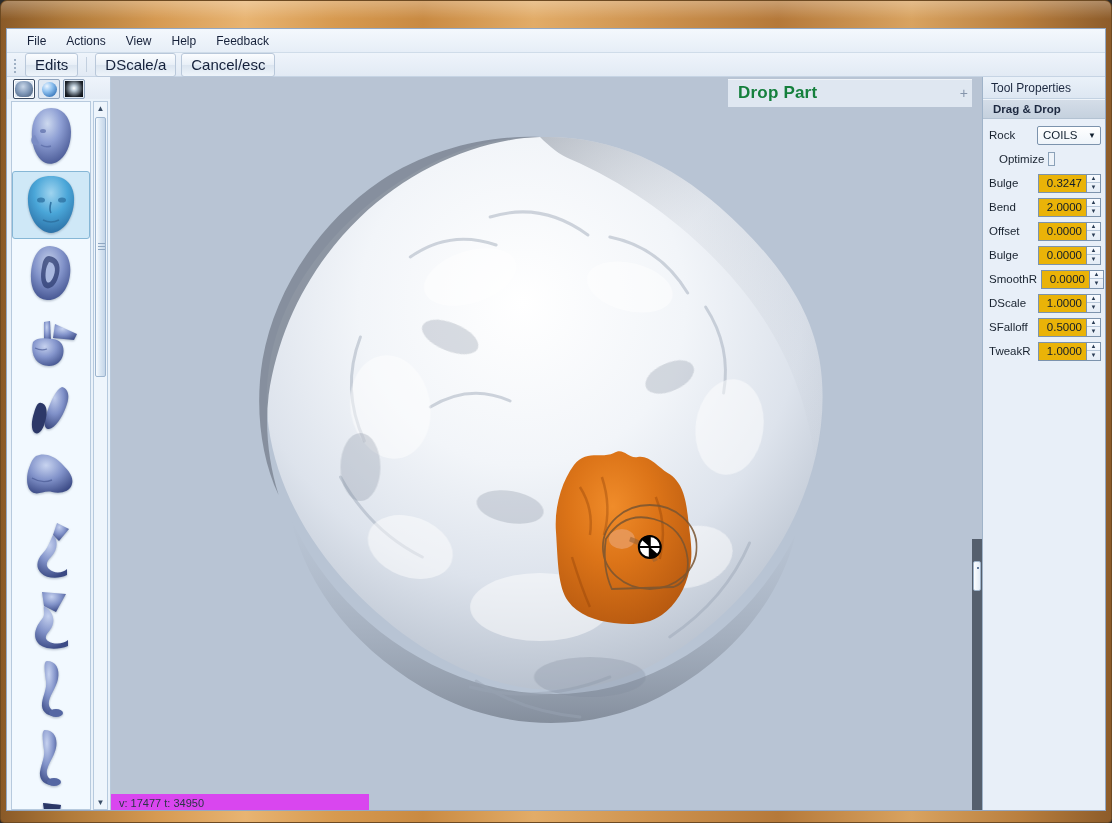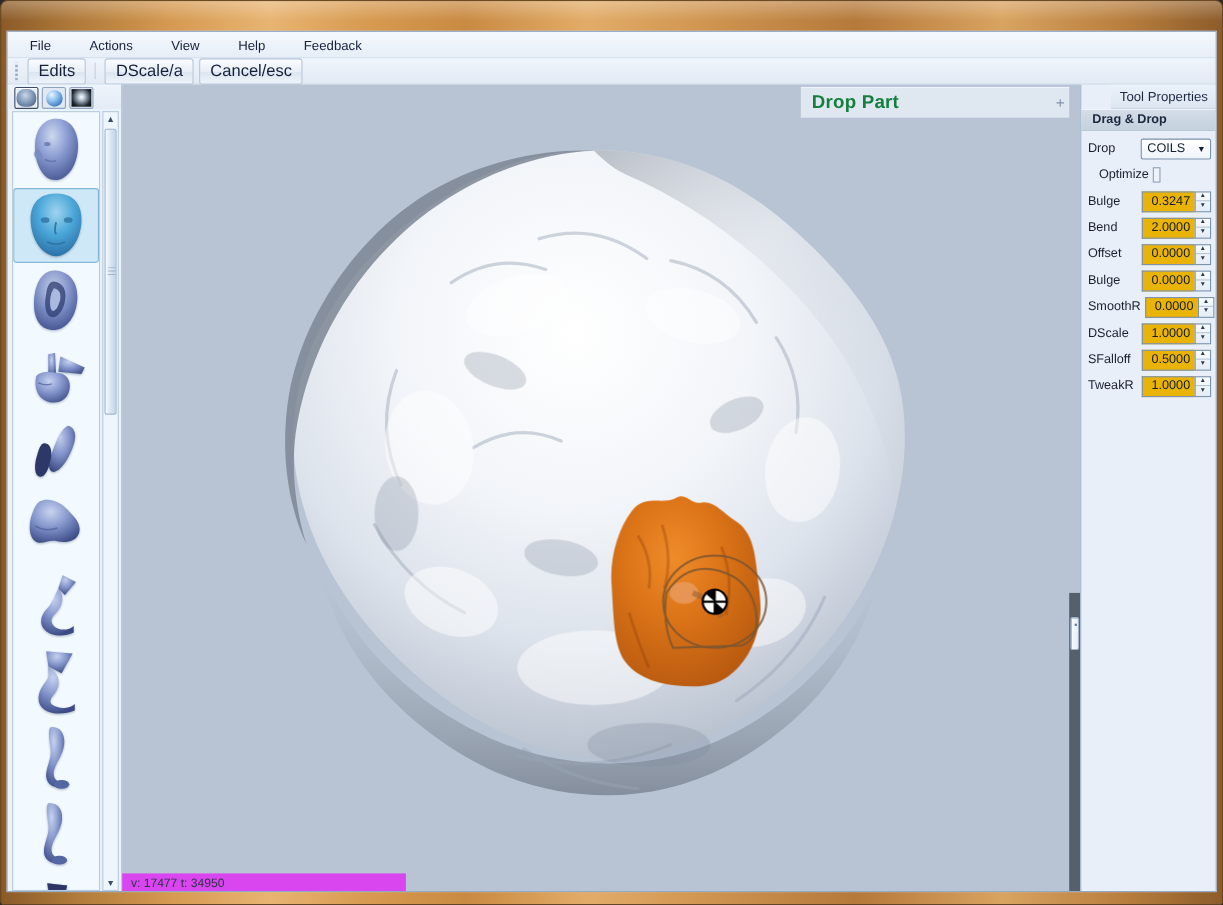--- a/index.html
+++ b/index.html
@@ -81,21 +81,21 @@
     background: #eef3fa;
     border: 1px solid #93a8c4;
     overflow: hidden;
   }
 
   
   .menubar {
     height: 24px; width: 100%;
     background: linear-gradient(180deg,#f4f8fd 0%, #e6eef7 100%);
     border-bottom: 1px solid #cfdce9;
-    display: flex; align-items: center; padding-left: 10px; gap: 15px;
+    display: flex; align-items: center; padding-left: 10px; gap: 0;
   }
   .menu-item {
     font-size: 12px; color: #16213a; padding: 3px 10px; border-radius: 2px;
     white-space: nowrap; cursor: default;
   }
 
   
   .toolbar {
     height: 24px; width: 100%;
     background: linear-gradient(180deg,#eef4fb 0%, #e2eaf4 100%);
@@ -225,21 +225,21 @@
   
   .rightpanel {
     width: 123px; flex: 0 0 123px; height: 100%;
     background: #e8eff8; border-left: 1px solid #9fb3c9;
     display: flex; flex-direction: column;
   }
   .rp-header {
     height: 22px; display:flex; align-items:center; padding-left:8px;
     background: linear-gradient(180deg,#eaf1f9,#dde7f2);
     border-bottom:1px solid #c3d2e2;
-    font-size: 12px; color:#1d2940;margin-left:27px;
+    font-size: 12px; color:#1d2940;
   }
   .rp-section {
     height: 20px; display:flex; align-items:center; padding-left:10px;
     background: linear-gradient(180deg,#d4dde8,#c5d1de);
     border-bottom:1px solid #b3c2d2; border-top:1px solid #eef4fa;
     font-size: 11.5px; color:#1d2940; font-weight:bold;
   }
   .rp-rows { padding: 4px 0 0 0; flex:1 1 auto; }
   .rp-row {
     height: 24px; display:flex; align-items:center; padding: 0 4px 0 6px; gap:4px;
@@ -617,21 +617,21 @@
         </div>
       </div>
 
       <div class="rightpanel">
         <div class="rp-header">Tool Properties</div>
         <div class="rp-section">Drag &amp; Drop</div>
 
         <div class="rp-rows">
 
           <div class="rp-row">
-            <span class="rp-label">Drop</span>
+            <span class="rp-label">Rock</span>
             <div class="combo">
               <span>COILS</span>
               <span class="chev">▼</span>
             </div>
           </div>
 
           <div class="rp-row">
             <span class="rp-label indent">Optimize</span>
             <div class="checkbox"></div>
           </div>

